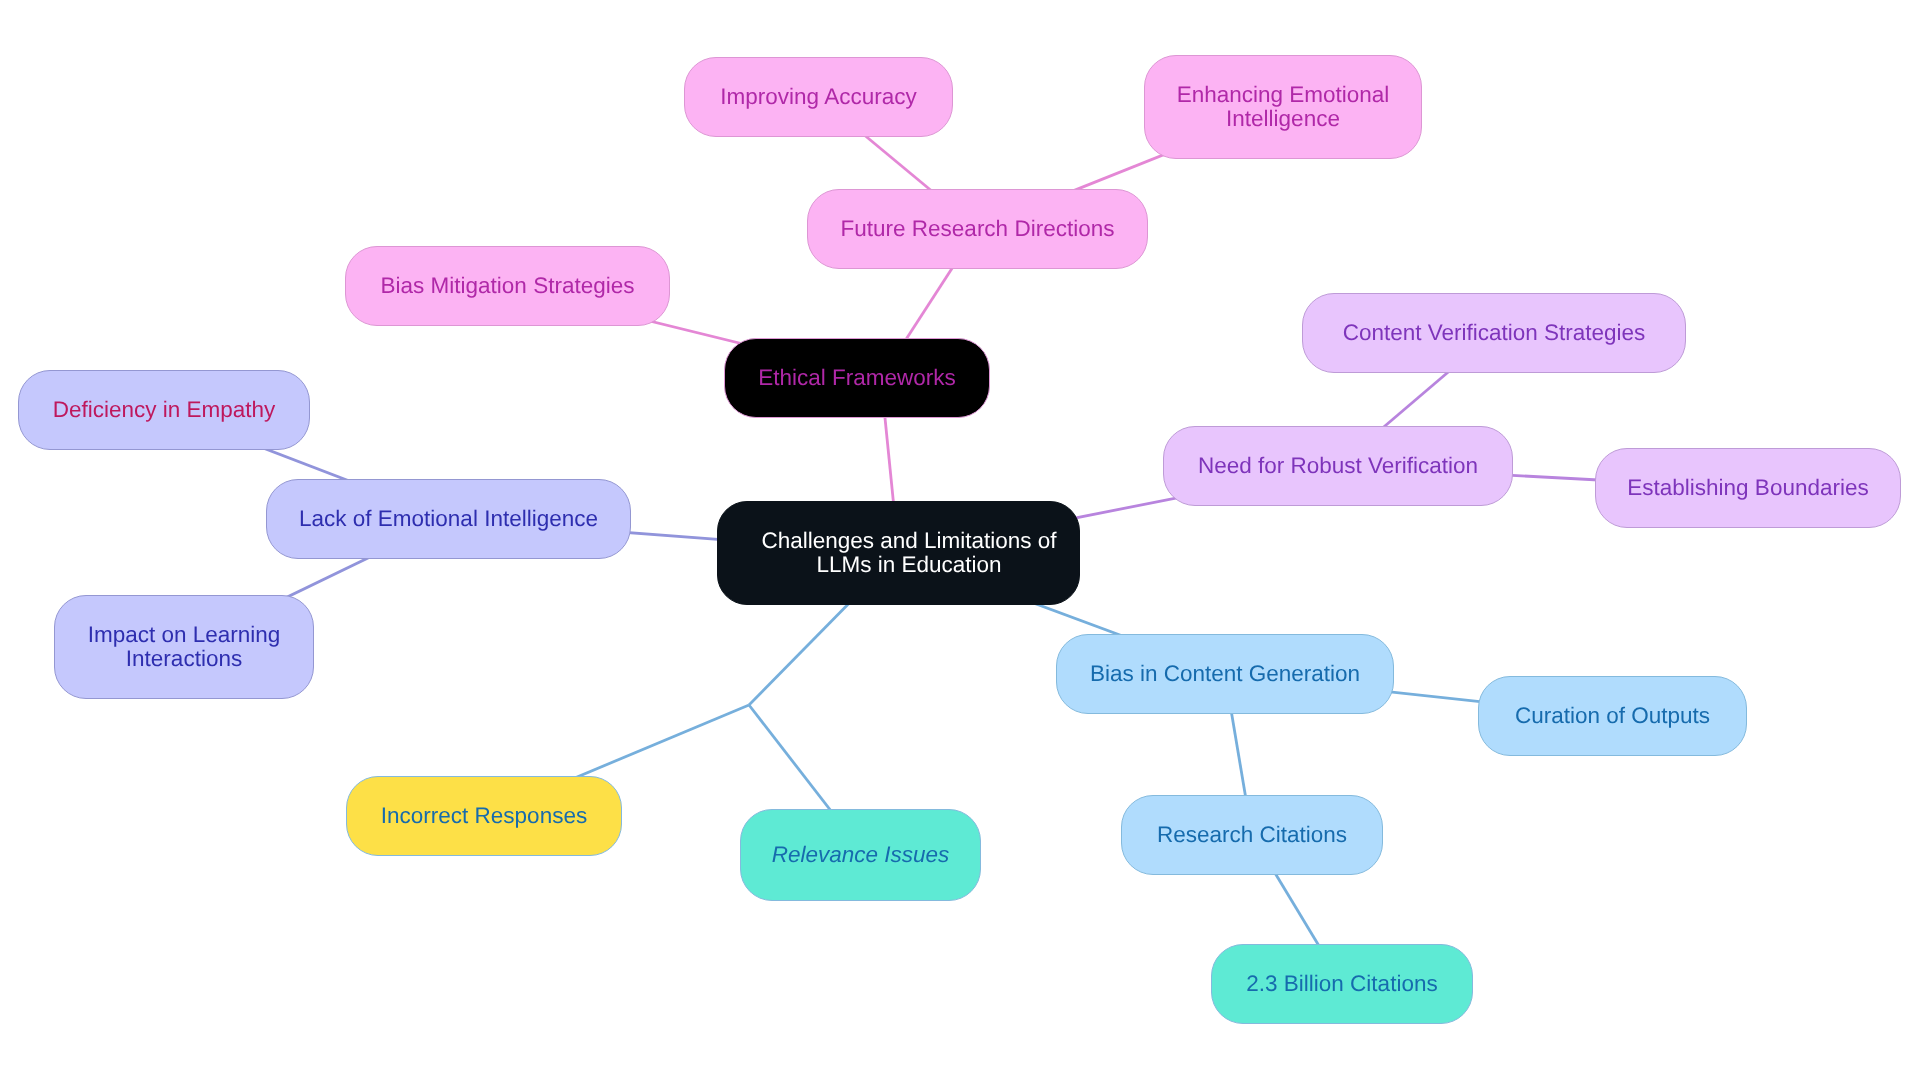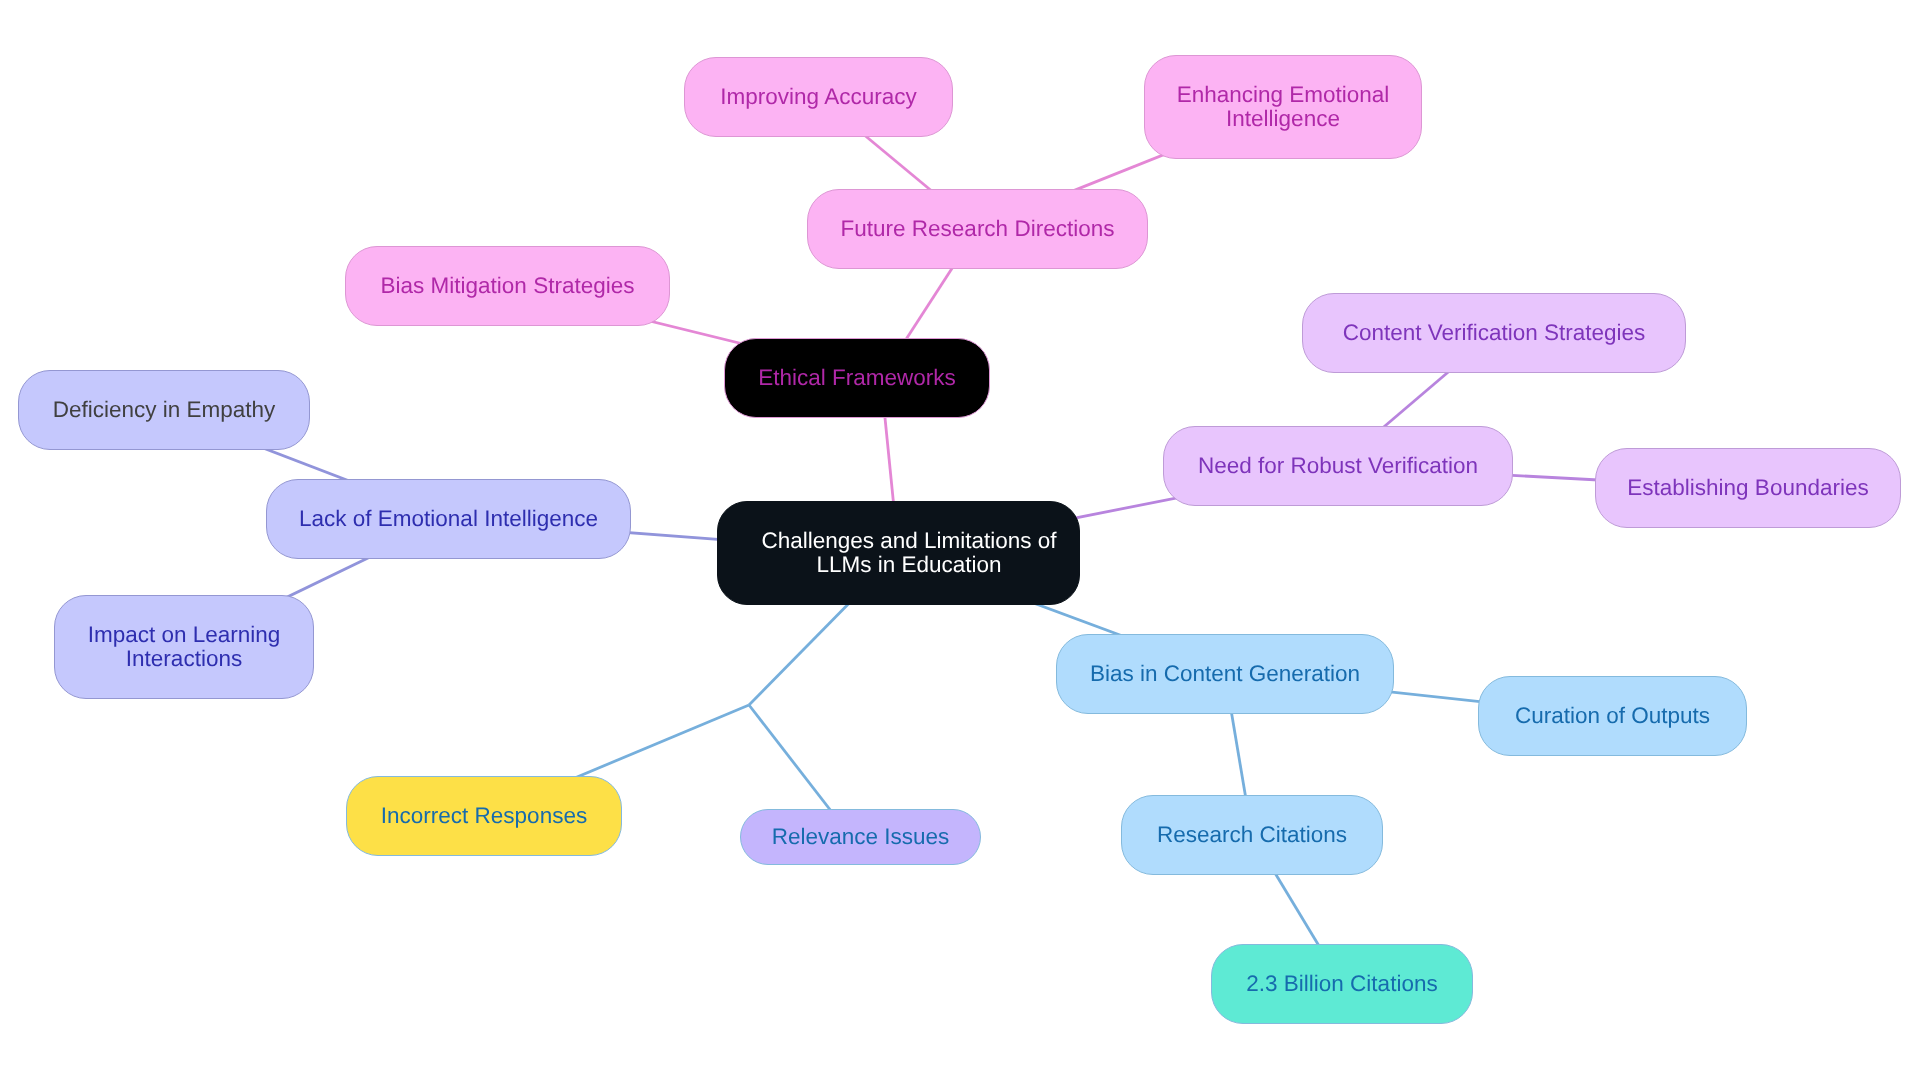--- a/index.html
+++ b/index.html
@@ -51,21 +51,21 @@
   </div>
   <div class="node theme-pink" style="left: 807px; top: 189px; width: 341px; height: 80px; font-size: 22.5px; background: rgb(252, 179, 243); color: rgb(176, 40, 168); border-color: rgb(221, 150, 212);">
     <span class="node-label">Future Research Directions</span>
   </div>
   <div class="node theme-pink" style="left: 345px; top: 246px; width: 325px; height: 80px; font-size: 22.5px; background: rgb(252, 179, 243); color: rgb(176, 40, 168); border-color: rgb(221, 150, 212);">
     <span class="node-label">Bias Mitigation Strategies</span>
   </div>
   <div class="node theme-pink" style="left: 724px; top: 338px; width: 266px; height: 80px; font-size: 22.5px; background: #000000; color: rgb(176, 40, 168); border-color: rgb(221, 150, 212);">
     <span class="node-label">Ethical Frameworks</span>
   </div>
-  <div class="node theme-periwinkle" style="left: 18px; top: 370px; width: 292px; height: 80px; font-size: 22.5px; background: rgb(197, 200, 253); color: #404040; border-color: rgb(148, 151, 210);">
+  <div class="node theme-periwinkle" style="left: 18px; top: 370px; width: 292px; height: 80px; font-size: 22.5px; background: rgb(197, 200, 253); color: #be185d; border-color: rgb(148, 151, 210);">
     <span class="node-label">Deficiency in Empathy</span>
   </div>
   <div class="node theme-periwinkle" style="left: 54px; top: 595px; width: 260px; height: 104px; font-size: 22.5px; background: rgb(197, 200, 253); color: rgb(46, 46, 175); border-color: rgb(148, 151, 210);">
     <span class="node-label">Impact on Learning Interactions</span>
   </div>
   <div class="node theme-periwinkle" style="left: 266px; top: 479px; width: 365px; height: 80px; font-size: 22.5px; background: rgb(197, 200, 253); color: rgb(46, 46, 175); border-color: rgb(148, 151, 210);">
     <span class="node-label">Lack of Emotional Intelligence</span>
   </div>
   <div class="node theme-lavender" style="left: 1302px; top: 293px; width: 384px; height: 80px; font-size: 22.5px; background: rgb(232, 197, 253); color: rgb(126, 52, 187); border-color: rgb(190, 155, 215);">
     <span class="node-label">Content Verification Strategies</span>
@@ -78,21 +78,21 @@
   </div>
   <div class="node theme-lavender" style="left: 1595px; top: 448px; width: 306px; height: 80px; font-size: 22.5px; background: rgb(232, 197, 253); color: rgb(126, 52, 187); border-color: rgb(190, 155, 215);">
     <span class="node-label">Establishing Boundaries</span>
   </div>
   <div class="node theme-blue" style="left: 1478px; top: 676px; width: 269px; height: 80px; font-size: 22.5px; background: rgb(176, 220, 253); color: rgb(22, 107, 173); border-color: rgb(132, 186, 221);">
     <span class="node-label">Curation of Outputs</span>
   </div>
   <div class="node theme-blue" style="left: 346px; top: 776px; width: 276px; height: 80px; font-size: 22.5px; background: #fde047; color: rgb(22, 107, 173); border-color: rgb(132, 186, 221);">
     <span class="node-label">Incorrect Responses</span>
   </div>
-  <div class="node theme-blue" style="left: 740px; top: 809px; width: 241px; height: 56px; font-size: 22.5px; background: #c4b5fd; color: rgb(22, 107, 173); border-color: rgb(132, 186, 221);">
+  <div class="node theme-blue" style="left: 740px; top: 809px; width: 241px; height: 92px; font-size: 22.5px; background: #5eead4; color: rgb(22, 107, 173); border-color: rgb(132, 186, 221); font-style: italic;">
     <span class="node-label">Relevance Issues</span>
   </div>
   <div class="node theme-blue" style="left: 1121px; top: 795px; width: 262px; height: 80px; font-size: 22.5px; background: rgb(176, 220, 253); color: rgb(22, 107, 173); border-color: rgb(132, 186, 221);">
     <span class="node-label">Research Citations</span>
   </div>
   <div class="node theme-blue" style="left: 1211px; top: 944px; width: 262px; height: 80px; font-size: 22.5px; background: #5eead4; color: rgb(22, 107, 173); border-color: rgb(132, 186, 221); text-align: right;">
     <span class="node-label">2.3 Billion Citations</span>
   </div>
   </div>
 </div>

